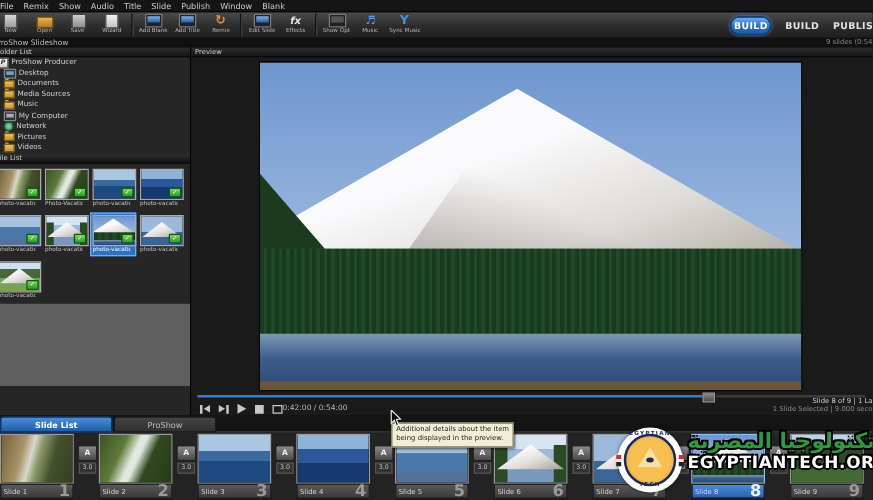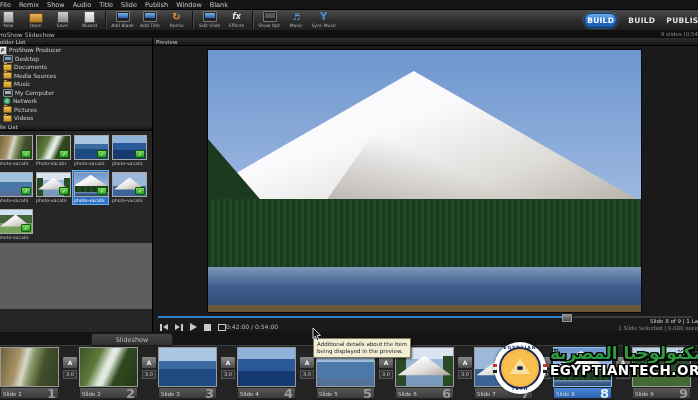--- a/index.html
+++ b/index.html
@@ -419,21 +419,22 @@
       </span>
     <span class="pc">
         <span class="fsb"></span>
       </span>
   </div>
   <div class="ptime">0:42:00 / 0:54:00</div>
   <div class="sinfo1">Slide 8 of 9 | 1 La</div>
   <div class="sinfo2">1 Slide Selected | 9.000 seco</div>
 
   <div class="tabbar">
-    <div class="tab idle">Slideshow</div>
+    <div class="tab active">Slide List</div>
+    <div class="tab idle">ProShow</div>
   </div>
 
   <div class="strip">
     <div class="cell">
       <div class="thumbw">
           <div class="scene sc-fall1"></div>
         </div>
       <div class="lbar">
           <span class="sl">Slide 1</span>
           <span class="snum">1</span>

